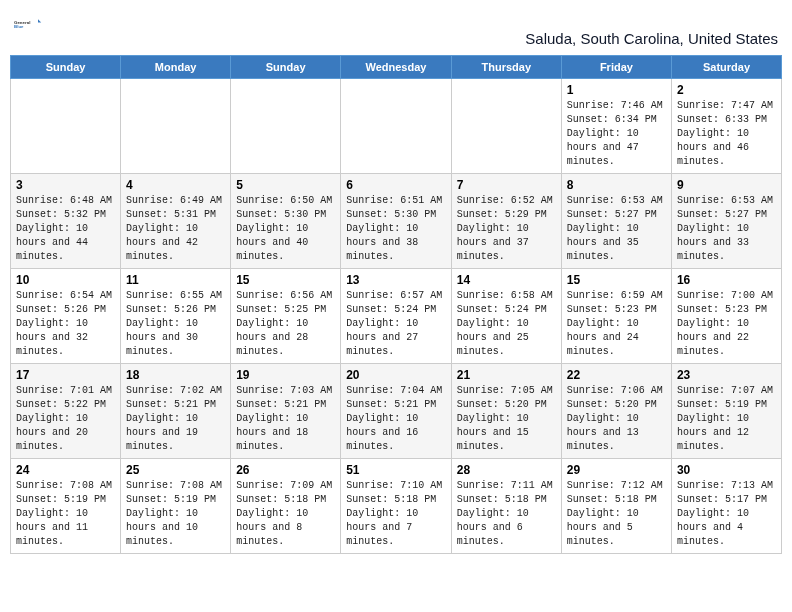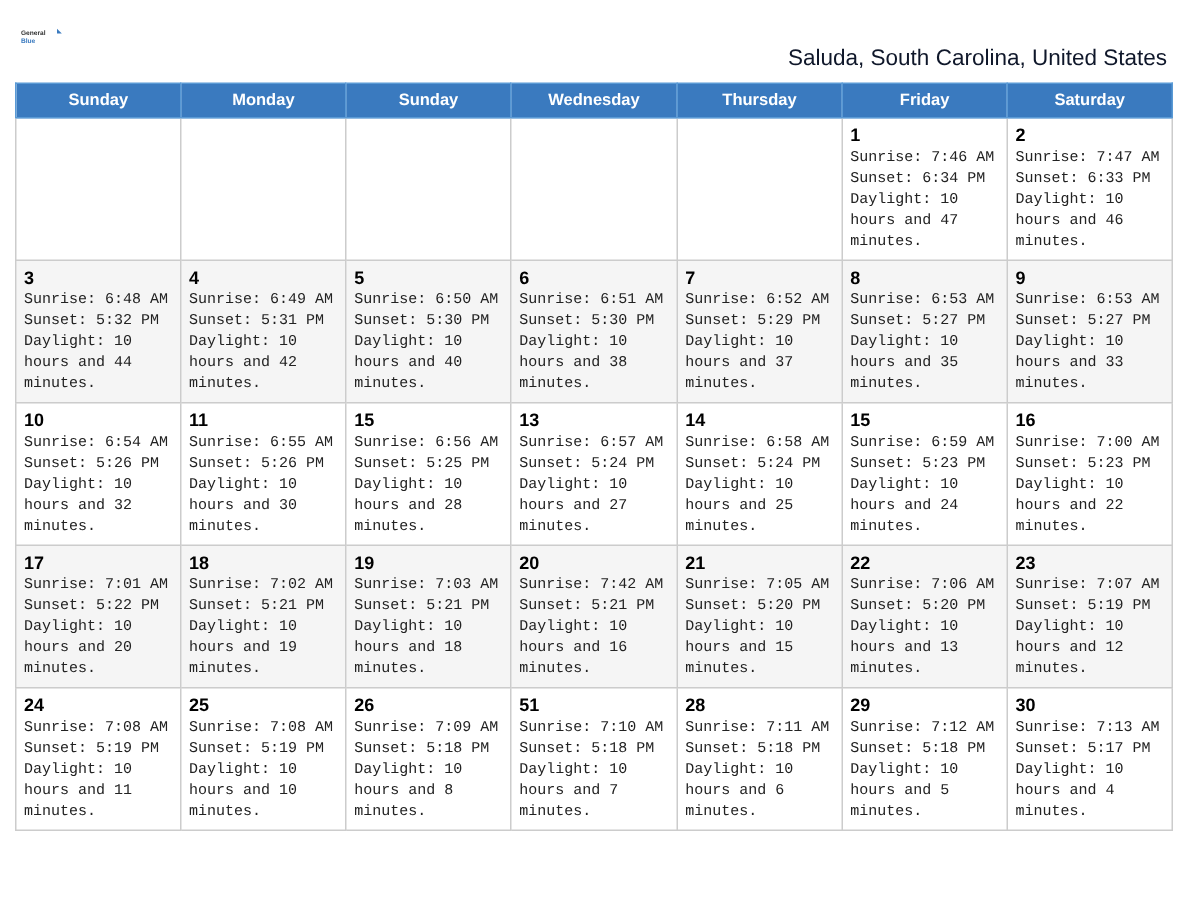--- a/index.html
+++ b/index.html
@@ -238,21 +238,21 @@
 Daylight: 10 hours and 19 minutes.</div>
         </td>
         <td>
           <span class="day-num">19</span>
           <div class="day-info">Sunrise: 7:03 AM
 Sunset: 5:21 PM
 Daylight: 10 hours and 18 minutes.</div>
         </td>
         <td>
           <span class="day-num">20</span>
-          <div class="day-info">Sunrise: 7:42 AM
+          <div class="day-info">Sunrise: 7:04 AM
 Sunset: 5:21 PM
 Daylight: 10 hours and 16 minutes.</div>
         </td>
         <td>
           <span class="day-num">21</span>
           <div class="day-info">Sunrise: 7:05 AM
 Sunset: 5:20 PM
 Daylight: 10 hours and 15 minutes.</div>
         </td>
         <td>

